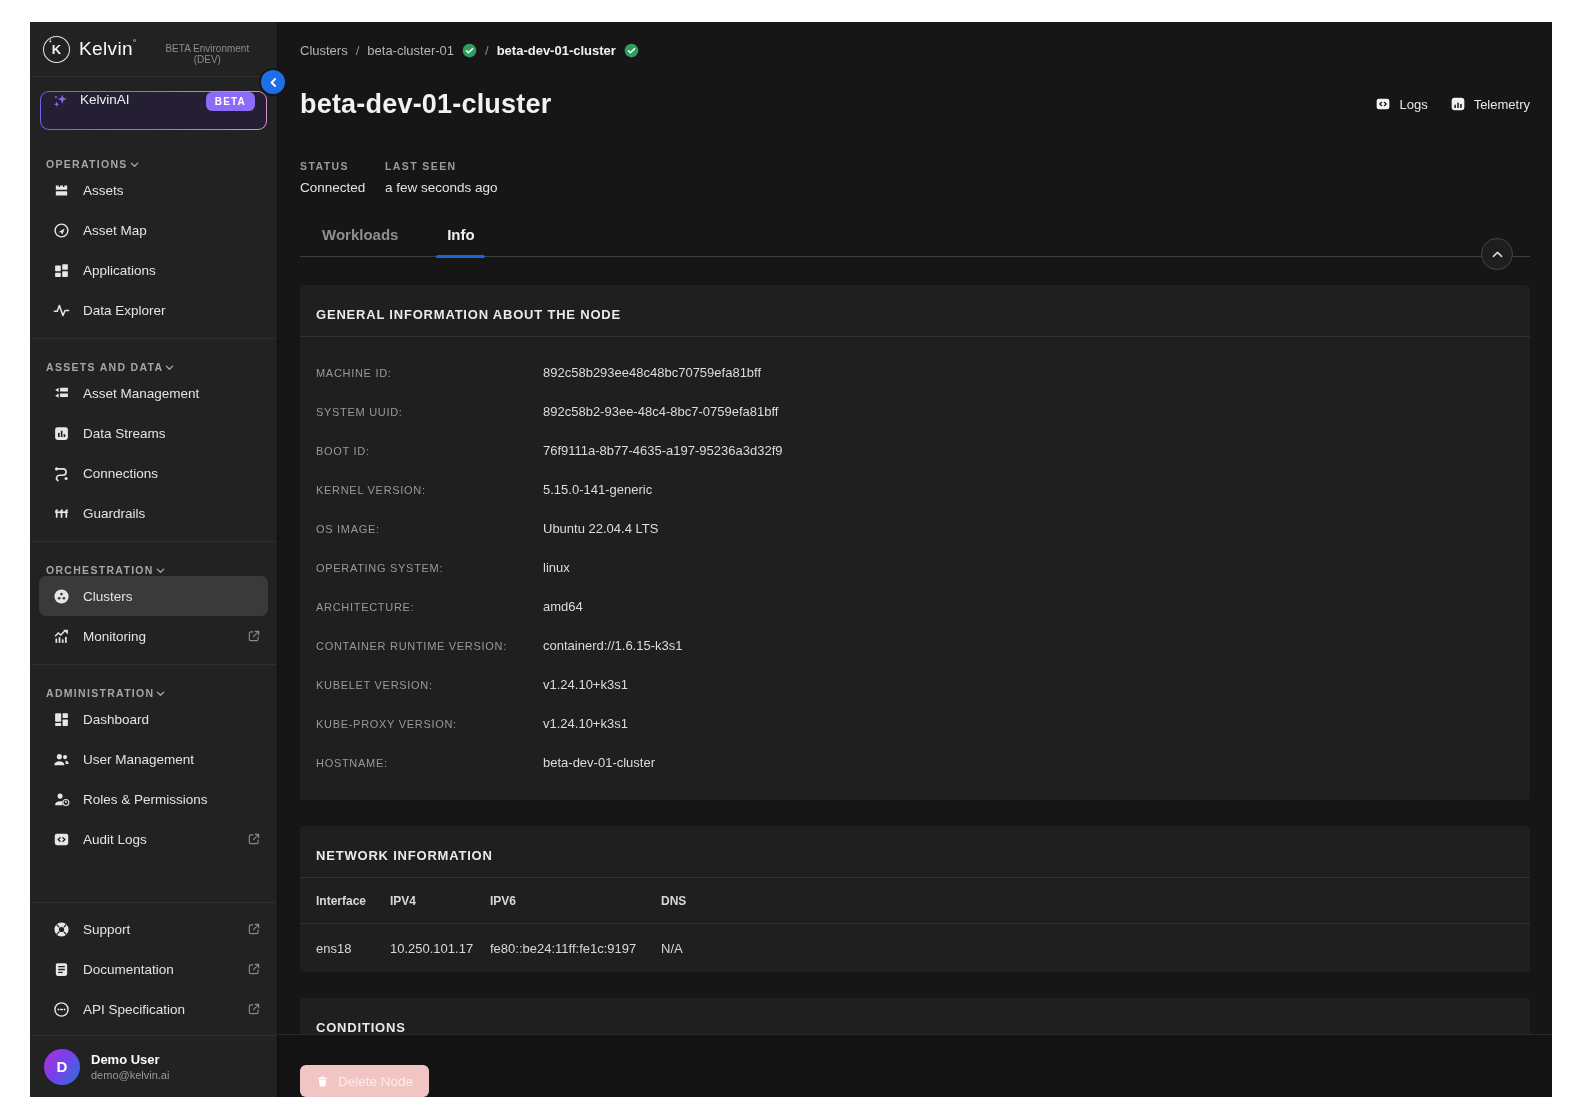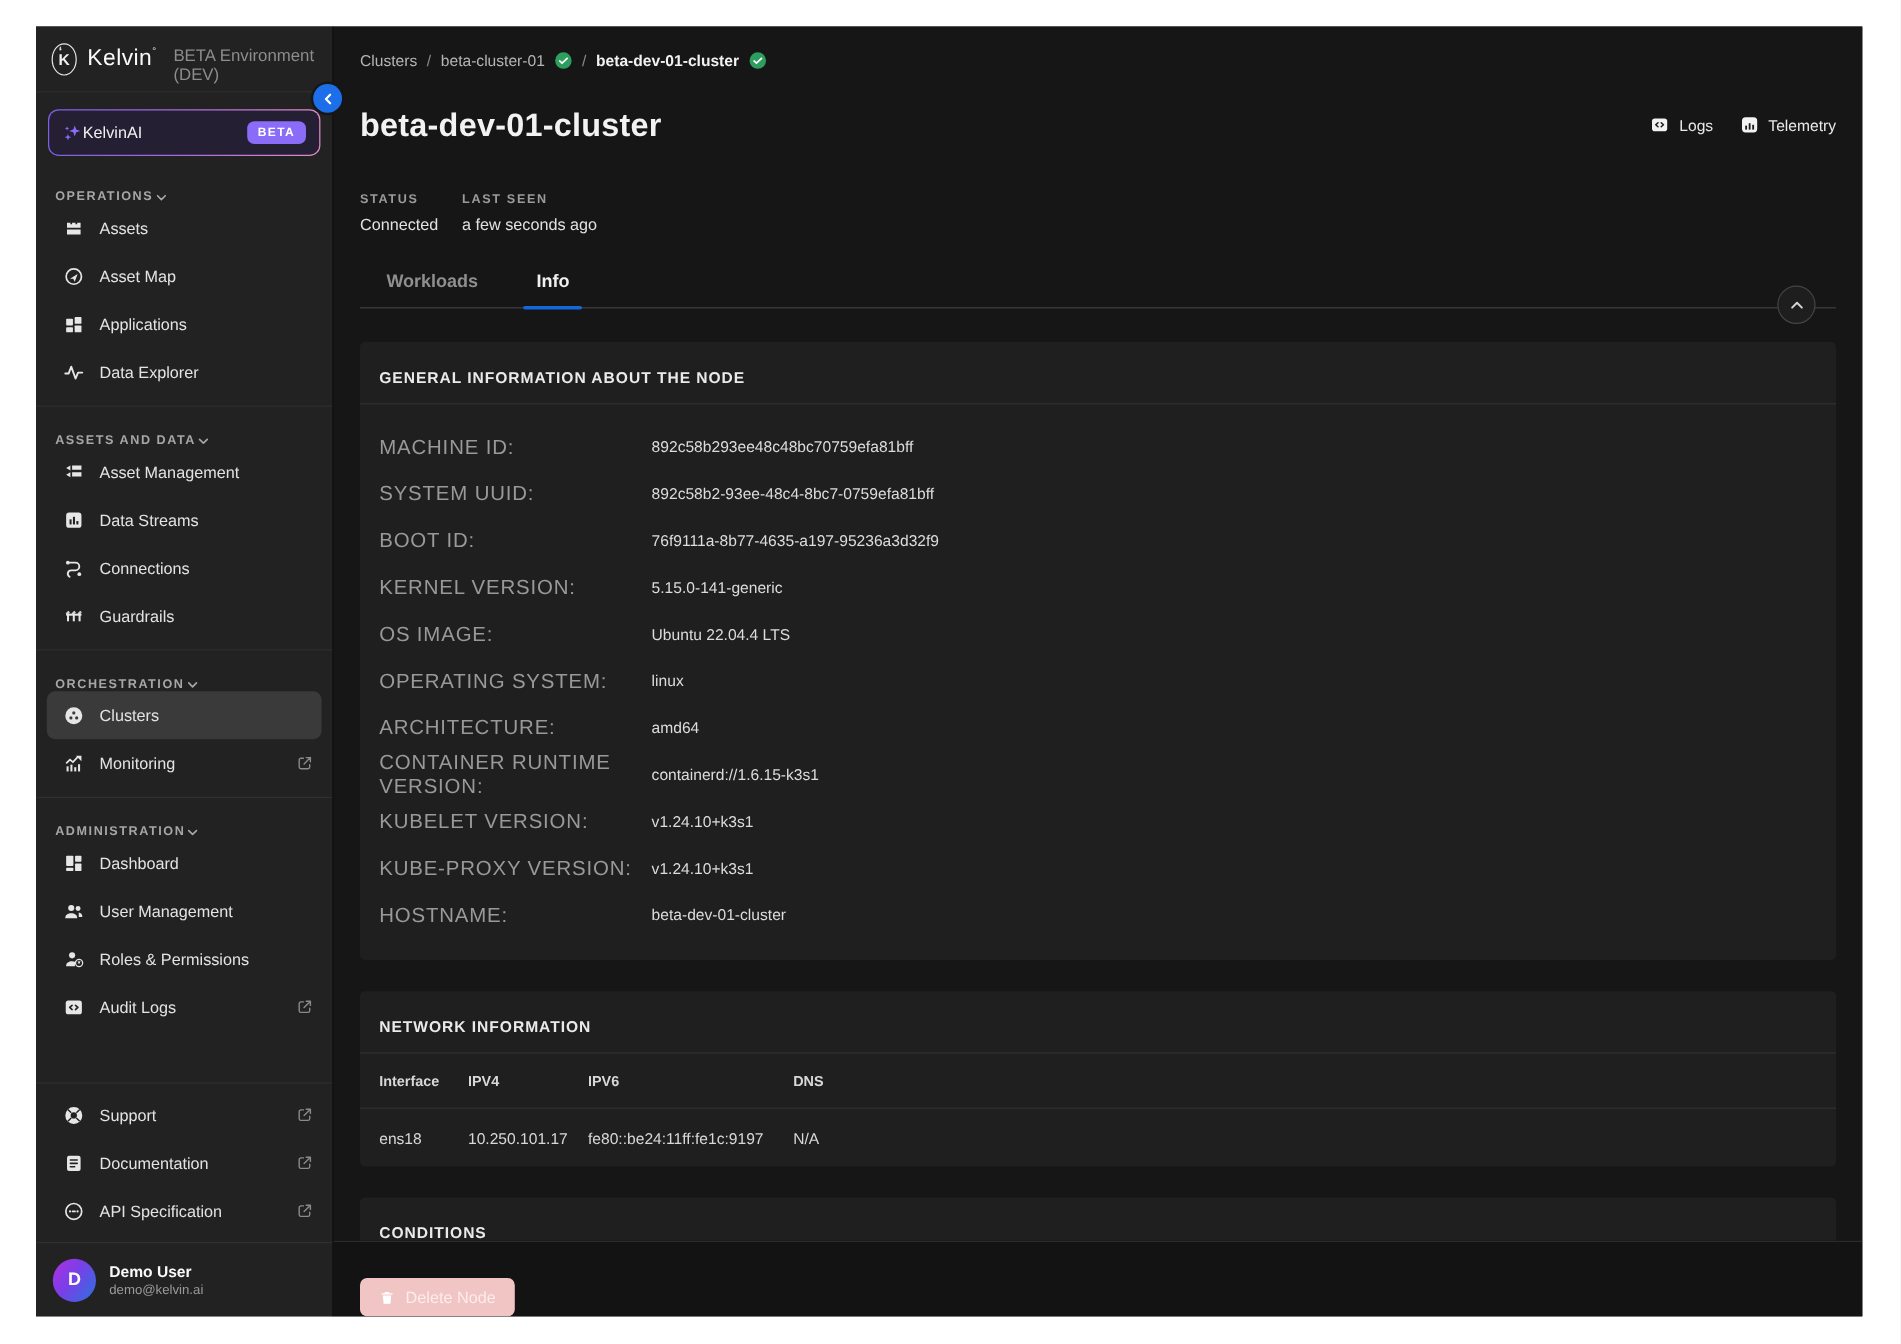--- a/index.html
+++ b/index.html
@@ -6,24 +6,24 @@
   html,body { width:1584px; height:1120px; background:#ffffff; font-family:"Liberation Sans", sans-serif; }
   .app { position:absolute; left:30px; top:22px; width:1522px; height:1075px; background:#161616; display:flex; overflow:hidden; }
 
   
   .sidebar { width:248px; background:#222222; display:flex; flex-direction:column; flex-shrink:0; border-right:1px solid #0d0d0d; }
   .logo-row { height:55px; display:flex; align-items:center; padding:0 13px; border-bottom:1px solid #2f2f2f; gap:9px; flex-shrink:0; }
   .k-circle { width:27px; height:27px; border:1.6px solid #e6e6e6; border-radius:50%; display:flex; align-items:center; justify-content:center; color:#f0f0f0; font-size:13px; font-weight:bold; position:relative; }
   .k-circle::before { content:"ʻ"; position:absolute; left:5px; top:1px; font-size:10px; color:#f0f0f0; }
   .brand-name { font-size:19px; font-weight:500; color:#fafafa; letter-spacing:.4px; }
   .brand-tm { font-size:8px; color:#fafafa; vertical-align:top; }
-  .brand-env { font-size:14px; color:#8d8d8d; margin-left:5px; margin-top:9px; }
+  .brand-env { font-size:10px; color:#8d8d8d; margin-left:5px; margin-top:9px;text-align:center; }
 
   .kelvinai-wrap { margin:14px 10px 0; padding:1px; border-radius:9px; background:linear-gradient(90deg,#7d5fe8,#a96be0,#e08cc8); flex-shrink:0; }
-  .kelvinai { background:#241f33; border-radius:8px; height:37px; display:flex; align-items:center; padding:0 11px; cursor:pointer; }
+  .kelvinai { background:#241f33; border-radius:8px; height:37px; display:flex; align-items:flex-start; padding:0 11px; gap:11px; cursor:pointer; }
   .kelvinai-label { font-size:13.5px; color:#f0f0f0; }
   .beta-badge { margin-left:auto; background:#8b6cf8; color:#ffffff; font-size:10px; font-weight:bold; letter-spacing:1.2px; padding:4px 9px; border-radius:6px; }
 
   .nav { flex:1; display:flex; flex-direction:column; padding-top:6px; overflow:hidden; }
   .nav-section { padding-bottom:8px; }
   .nav-section + .nav-section { border-top:1px solid #2f2f2f; }
   .section-header { height:34px; display:flex; align-items:flex-end; gap:1px; padding:0 16px; color:#a6a6a6; font-size:10.5px; font-weight:bold; letter-spacing:1.3px; cursor:pointer; }
   .nav-item { height:40px; display:flex; align-items:center; gap:13px; padding:0 7px 0 14px; margin:0 9px; border-radius:7px; color:#e3e3e3; font-size:13.5px; cursor:pointer; }
   .nav-item.active { background:#3a3a3a; }
   .nav-icn { width:17px; height:17px; display:inline-flex; color:#e6e6e6; flex-shrink:0; }
@@ -64,21 +64,21 @@
   .tab.active { color:#f0f0f0; }
   .tab.active::after { content:""; position:absolute; left:12px; right:12px; bottom:-2px; height:3.5px; border-radius:2px; background:#1667d9; }
   .scroll-top { position:absolute; right:39px; top:216px; width:32px; height:32px; border-radius:50%; background:#1e1e1e; border:1px solid #454545; color:#d5d5d5; display:flex; align-items:center; justify-content:center; z-index:5; cursor:pointer; }
   .scroll-top svg { width:15px; height:15px; }
 
   .content { flex:1; overflow:hidden; padding-top:28px; }
   .card { background:#1f1f1f; border-radius:4px; margin:0 22px 26px; }
   .card-title { padding:22px 16px 14px; font-size:13px; font-weight:bold; letter-spacing:.8px; color:#eaeaea; border-bottom:1px solid #313131; }
   .fields { padding:16px 0 18px; }
   .field-row { display:flex; align-items:center; height:39px; padding:0 16px; }
-  .field-label { width:227px; font-size:17px; color:#999999; letter-spacing:.7px; flex-shrink:0; }
+  .field-label { width:227px; font-size:11px; color:#999999; letter-spacing:.7px; flex-shrink:0; }
   .field-value { font-size:13px; color:#dcdcdc; }
 
   .table-header { display:flex; align-items:center; height:46px; padding:0 16px; border-bottom:1px solid #313131; font-size:12px; font-weight:bold; color:#d8d8d8; }
   .table-row { display:flex; align-items:center; height:48px; padding:0 16px; font-size:13px; color:#d8d8d8; }
   .col.c0 { width:74px; } .col.c1 { width:100px; } .col.c2 { width:171px; } .col.c3 { flex:1; }
 
   .card.conditions { height:120px; }
 
   .footer-bar { height:63px; background:#131313; border-top:1px solid #2b2b2b; display:flex; align-items:center; padding:0 22px; flex-shrink:0; }
   .delete-btn { height:32px; padding:0 16px; background:#f2c5c5; border:none; border-radius:6px; color:#fcecec; font-size:13.5px; font-weight:500; display:flex; align-items:center; gap:9px; font-family:inherit; cursor:not-allowed;margin-top:30px; }

